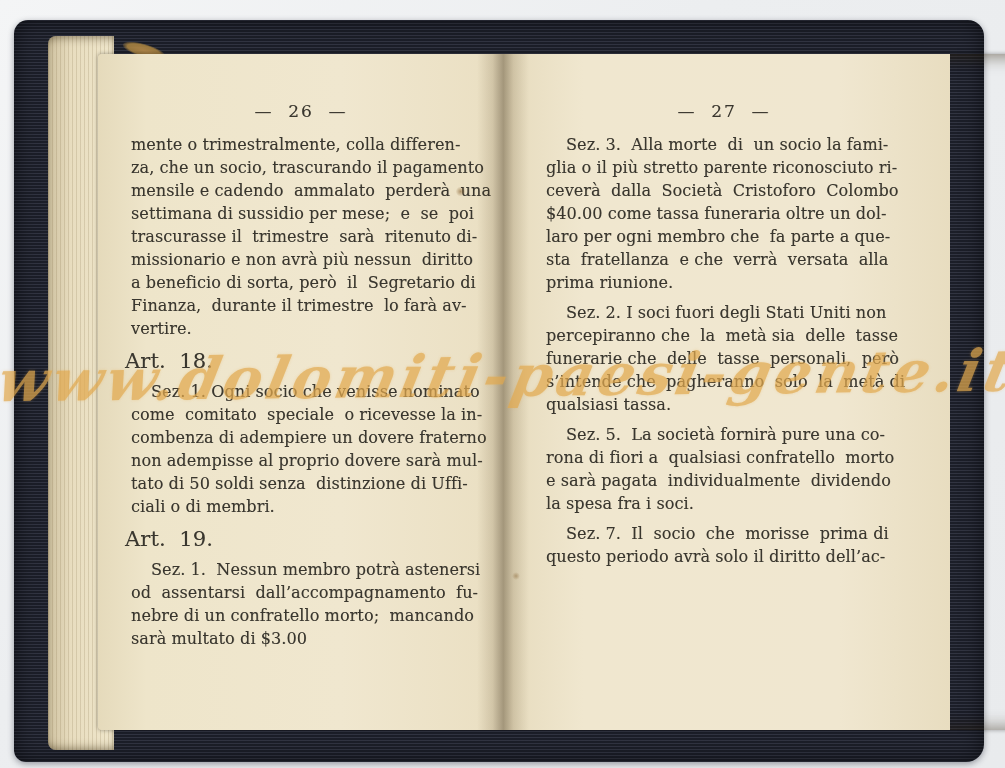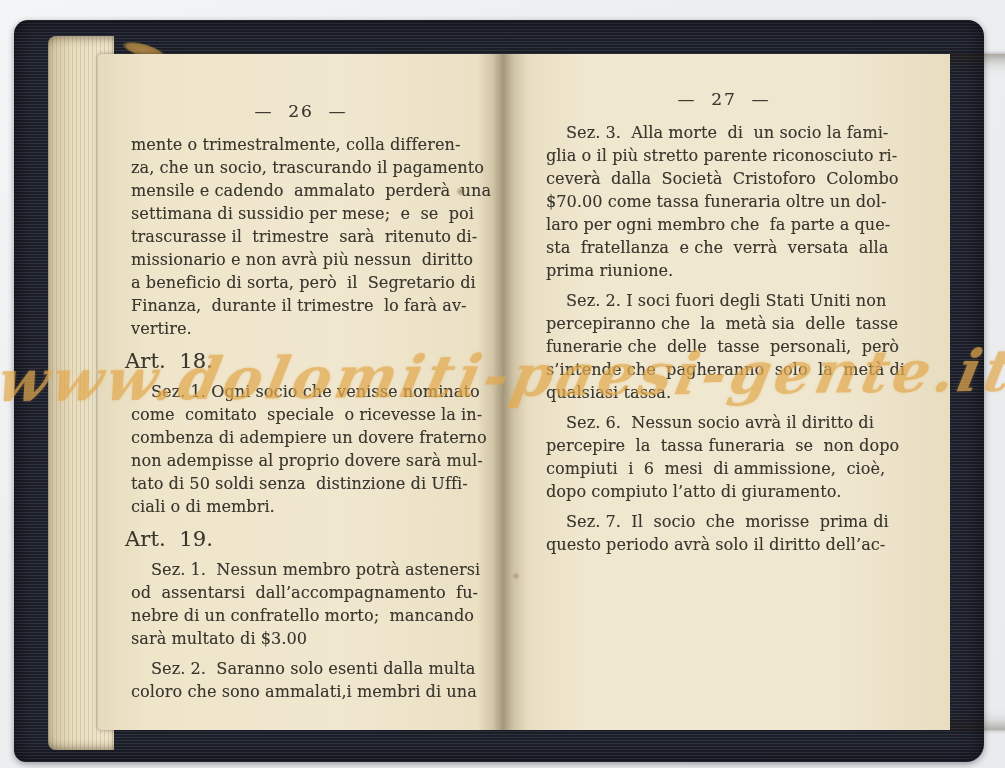--- a/index.html
+++ b/index.html
@@ -82,21 +82,21 @@
     background: radial-gradient(circle, rgba(122,82,30,0.55), transparent 70%); }
   .stain.s2 { left: 414px; top: 518px; width: 8px; height: 8px;
     background: radial-gradient(circle, rgba(122,82,30,0.40), transparent 70%); }
   
   .content {
     position: absolute;
     font-size: 16px; line-height: 23px;
     letter-spacing: 0.1px;
   }
   .page.left  .content { left: 27px;  top: 46px; width: 352px; }
-  .page.right .content { left: 37px;  top: 34px; width: 368px; }
+  .page.right .content { left: 37px;  top: 46px; width: 368px; }
   .page-num {
     text-align: center;
     font-size: 17px; letter-spacing: 2px;
     margin-bottom: 10px;
     white-space: pre;
   }
   .para {
     white-space: pre;
     margin: 0 0 7px 6px;
   }
@@ -155,44 +155,42 @@
 come  comitato  speciale  o ricevesse la in-
 combenza di adempiere un dovere fraterno
 non adempisse al proprio dovere sarà mul-
 tato di 50 soldi senza  distinzione di Uffi-
 ciali o di membri.</div>
         <div class="art-heading">Art.  19.</div>
         <div class="para indent">Sez. 1.  Nessun membro potrà astenersi
 od  assentarsi  dall’accompagnamento  fu-
 nebre di un confratello morto;  mancando
 sarà multato di $3.00</div>
-        <div class="para indent">Sez. 2.  Saranno solo esenti dalla multa
-coloro che sono ammalati,i membri di una</div>
       </div>
     </div>
 
     <div class="page right">
       <div class="content">
         <div class="page-num">—  27  —</div>
         <div class="para indent">Sez. 3.  Alla morte  di  un socio la fami-
 glia o il più stretto parente riconosciuto ri-
 ceverà  dalla  Società  Cristoforo  Colombo
-$70.00 come tassa funeraria oltre un dol-
+$40.00 come tassa funeraria oltre un dol-
 laro per ogni membro che  fa parte a que-
 sta  fratellanza  e che  verrà  versata  alla
 prima riunione.</div>
         <div class="para indent">Sez. 2. I soci fuori degli Stati Uniti non
 percepiranno che  la  metà sia  delle  tasse
 funerarie che  delle  tasse  personali,  però
 s’intende che  pagheranno  solo  la  metà di
 qualsiasi tassa.</div>
-        <div class="para indent">Sez. 6.  Nessun socio avrà il diritto di
-percepire  la  tassa funeraria  se  non dopo
-compiuti  i  6  mesi  di ammissione,  cioè,
-dopo compiuto l’atto di giuramento.</div>
+        <div class="para indent">Sez. 5.  La società fornirà pure una co-
+rona di fiori a  qualsiasi confratello  morto
+e sarà pagata  individualmente  dividendo
+la spesa fra i soci.</div>
         <div class="para indent">Sez. 7.  Il  socio  che  morisse  prima di
 questo periodo avrà solo il diritto dell’ac-</div>
       </div>
     </div>
 
     <div class="gutter"></div>
     <div class="stain s1"></div>
     <div class="stain s2"></div>
   </div>
 

